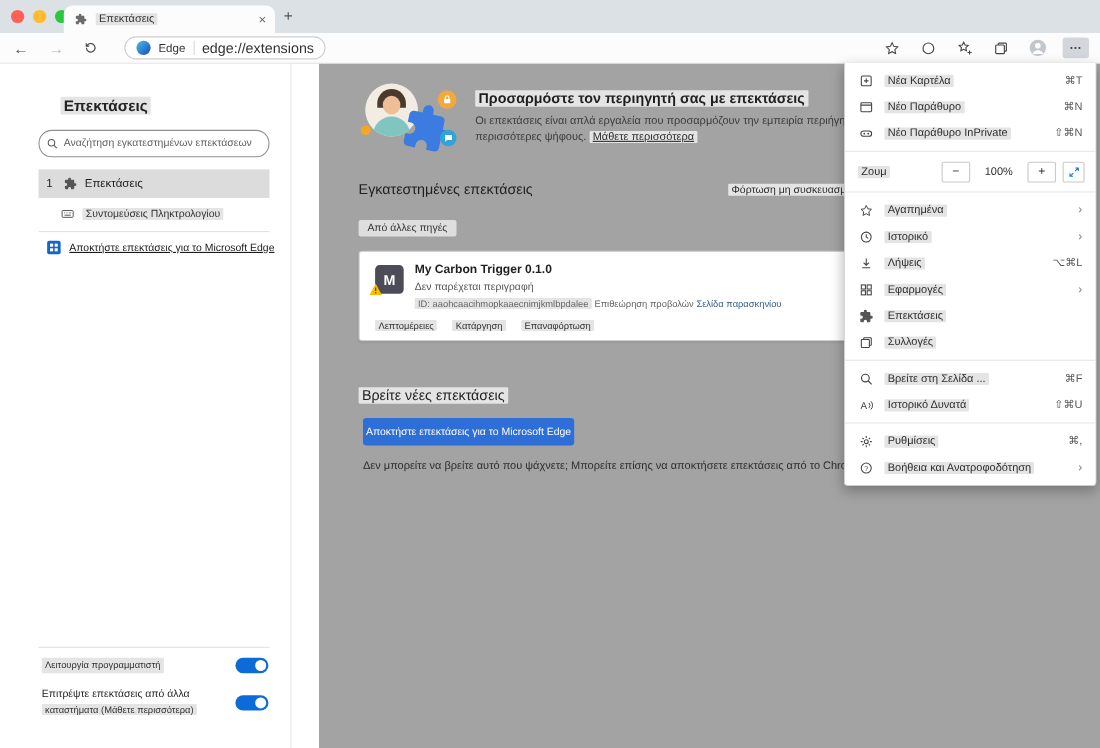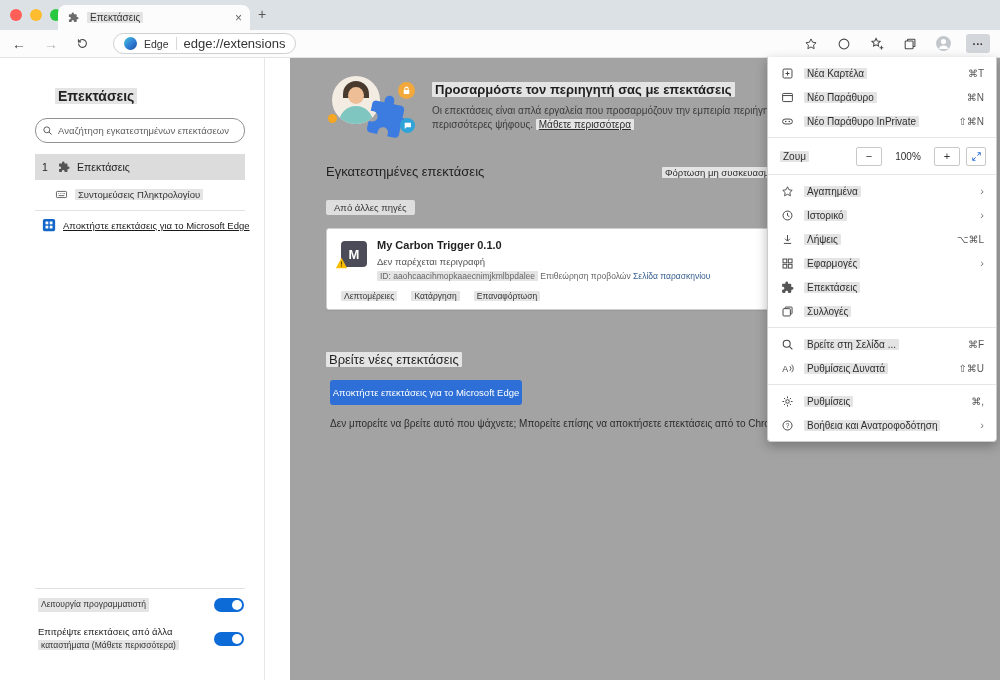--- a/index.html
+++ b/index.html
@@ -445,21 +445,21 @@
       <span class="mlabel chip">Βρείτε στη Σελίδα ...</span>
       <span class="mshort">⌘F</span>
     </div>
     <div class="mrow">
       <span class="micon">
           <svg width="13" height="13" viewBox="0 0 16 16">
             <text x="1.5" y="12" font-size="11" fill="#444" font-family="inherit">A</text>
             <path d="M11 5.2a4 4 0 0 1 0 5.6M13.2 3.4a6.6 6.6 0 0 1 0 9.2" fill="none" stroke="#444" stroke-width="1.1"></path>
           </svg>
         </span>
-      <span class="mlabel chip">Ρυθμίσεις Δυνατά</span>
+      <span class="mlabel chip">Ιστορικό Δυνατά</span>
       <span class="mshort">⇧⌘U</span>
     </div>
 
     <div class="mdiv"></div>
 
     <div class="mrow">
       <span class="micon">
           <svg width="13" height="13" viewBox="0 0 16 16" fill="none" stroke="#444" stroke-width="1.2">
             <circle cx="8" cy="8" r="2.2"></circle>
             <path d="M8 1.8v2.1M8 12.1v2.1M1.8 8h2.1M12.1 8h2.1M3.7 3.7l1.5 1.5M10.8 10.8l1.5 1.5M12.3 3.7l-1.5 1.5M5.2 10.8l-1.5 1.5"></path>

